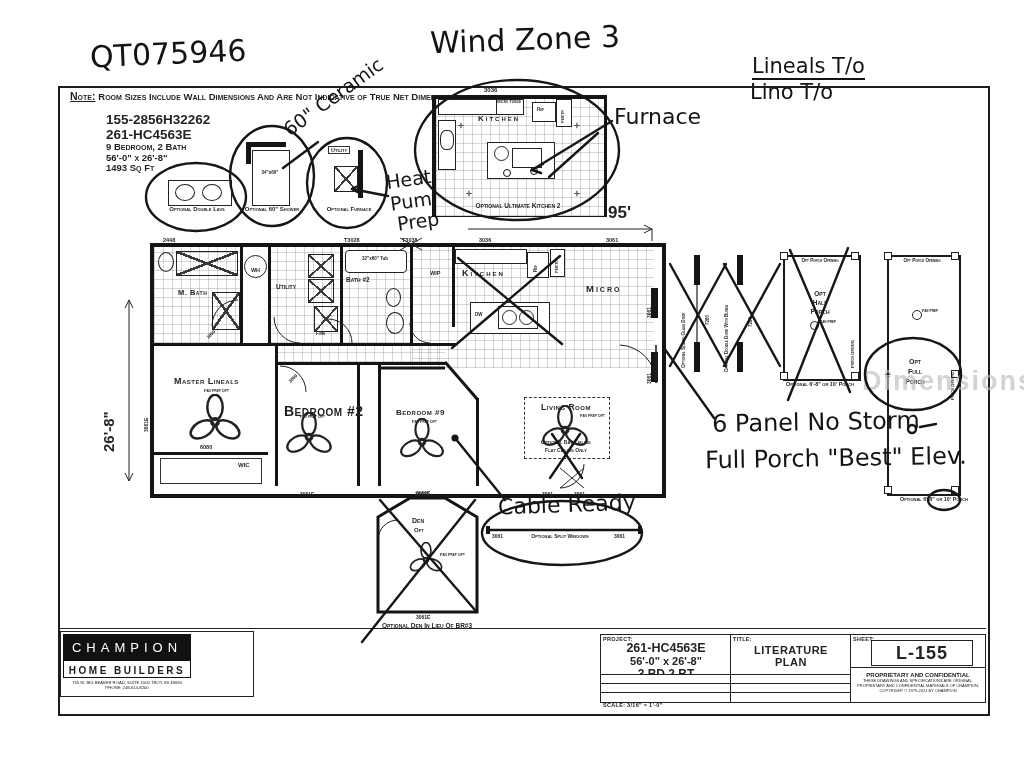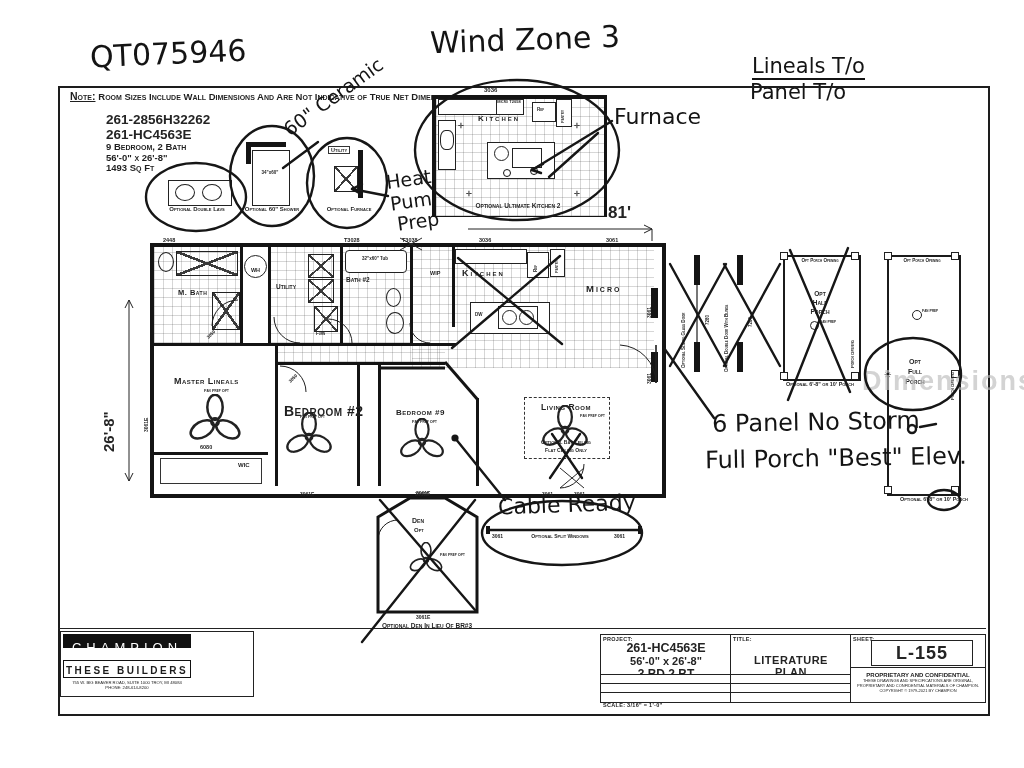--- a/index.html
+++ b/index.html
@@ -28,30 +28,30 @@
   .tblbl{font-size:5.5px;font-weight:700;color:#222;letter-spacing:.3px;}
 </style>
 </head>
 <body>
 
 <div id="doc">
 
   <div class="abs hand" style="left:90px;top:36px;font-size:30px;transform:rotate(-2.5deg);">QT075946</div>
   <div class="abs hand" style="left:430px;top:22px;font-size:30px;transform:rotate(-2deg);">Wind Zone 3</div>
   <div class="abs hand" style="left:752px;top:54px;font-size:21px;border-bottom:2px solid #141414;">Lineals T/o</div>
-  <div class="abs hand" style="left:750px;top:80px;font-size:21px;">Panel T/o</div>
+  <div class="abs hand" style="left:750px;top:80px;font-size:21px;">Lino T/o</div>
 
   <div class="abs" style="left:58px;top:86px;width:928px;height:626px;border:2.2px solid #1d1d1d;"></div>
 
   <div class="abs" style="left:70px;top:90px;font-size:10px;white-space:nowrap;">
     <span class="cap" style="font-size:10.5px;text-decoration:underline;">Note:</span>
     <span class="cap" style="font-size:9.5px;font-weight:700;">Room Sizes Include Wall Dimensions And Are Not Indicative of True Net Dimensions</span>
   </div>
   <div class="abs" style="left:106px;top:112px;line-height:1.12;">
-    <div class="dim" style="font-size:13.5px;">261-2856H32262</div>
+    <div class="dim" style="font-size:13.5px;">155-2856H32262</div>
     <div class="dim" style="font-size:13.5px;">261-HC4563E</div>
     <div class="cap" style="font-size:9.5px;">9 Bedroom, 2 Bath</div>
     <div class="cap" style="font-size:9.5px;">56'-0" x 26'-8"</div>
     <div class="cap" style="font-size:9.5px;">1493 Sq Ft</div>
   </div>
 
   <div class="box" style="left:168px;top:180px;width:62px;height:24px;"></div>
   <div class="abs" style="left:175px;top:184px;width:18px;height:15px;border:1.3px solid #222;border-radius:50%;"></div>
   <div class="abs" style="left:202px;top:184px;width:18px;height:15px;border:1.3px solid #222;border-radius:50%;"></div>
   <div class="abs cap ctr" style="left:148px;top:206px;width:98px;font-size:6px;">Optional Double Lavs</div>
@@ -88,21 +88,21 @@
   <div class="box" style="left:512px;top:148px;width:28px;height:18px;"></div>
   <div class="abs" style="left:503px;top:169px;width:6px;height:6px;border:1.6px solid #111;border-radius:50%;"></div>
   <div class="abs" style="left:530px;top:167px;width:6px;height:6px;border:1.6px solid #111;border-radius:50%;"></div>
   <div class="abs dim" style="left:458px;top:122px;font-size:7px;color:#444;">✛</div>
   <div class="abs dim" style="left:574px;top:122px;font-size:7px;color:#444;">✛</div>
   <div class="abs dim" style="left:466px;top:190px;font-size:7px;color:#444;">✛</div>
   <div class="abs dim" style="left:574px;top:190px;font-size:7px;color:#444;">✛</div>
   <div class="abs cap ctr" style="left:448px;top:202px;width:140px;font-size:6.5px;">Optional Ultimate Kitchen 2</div>
   <div class="abs hand" style="left:614px;top:104px;font-size:22px;">Furnace</div>
 
-  <div class="abs dim" style="left:608px;top:203px;font-size:17px;">81'</div>
+  <div class="abs dim" style="left:608px;top:203px;font-size:17px;">95'</div>
 
   <div class="abs dim rot" style="left:100px;top:452px;font-size:15px;">26'-8"</div>
 
   <div class="abs" style="left:150px;top:243px;width:508px;height:247px;border:4px solid #141414;"></div>
 
   <div class="abs tile" style="left:154px;top:247px;width:86px;height:96px;"></div>
   <div class="abs tile" style="left:268px;top:247px;width:142px;height:96px;"></div>
   <div class="abs tile" style="left:412px;top:247px;width:242px;height:121px;"></div>
   <div class="abs tile" style="left:275px;top:345px;width:170px;height:17px;"></div>
 
@@ -260,25 +260,25 @@
   <div class="abs cap ctr" style="left:876px;top:496px;width:116px;font-size:5.4px;">Optional 6'-8" or 10' Porch</div>
 
   <div class="abs" style="left:862px;top:366px;font-size:27px;color:#bdbdbd;opacity:.65;letter-spacing:2px;font-family:'Liberation Sans',sans-serif;font-weight:700;">Dimensions</div>
 
   <div class="abs hand" style="left:712px;top:408px;font-size:24px;transform:rotate(-1deg);">6 Panel No Storm</div>
   <div class="abs hand" style="left:705px;top:444px;font-size:24px;transform:rotate(-1deg);">Full Porch "Best" Elev.</div>
 
   <div class="abs" style="left:58px;top:628px;width:928px;height:84px;border-top:1.6px solid #222;"></div>
 
   <div class="tb" style="left:60px;top:631px;width:192px;height:64px;"></div>
-  <div class="abs" style="left:63px;top:634px;width:128px;height:14px;background:#111;color:#fff;text-align:center;line-height:26px;">
+  <div class="abs" style="left:63px;top:634px;width:128px;height:26px;background:#111;color:#fff;text-align:center;line-height:26px;">
     <span style="font-size:13px;letter-spacing:5px;font-weight:400;">CHAMPION</span>
   </div>
   <div class="abs" style="left:63px;top:660px;width:128px;height:18px;border:1.3px solid #111;box-sizing:border-box;text-align:center;line-height:16px;">
-    <span style="font-size:10px;letter-spacing:2.5px;font-weight:700;">THESE BUILDERS</span>
+    <span style="font-size:10px;letter-spacing:2.5px;font-weight:700;">HOME BUILDERS</span>
   </div>
   <div class="abs ctr" style="left:63px;top:680px;width:128px;font-size:4.2px;line-height:1.3;color:#222;">
     <div>755 W. BIG BEAVER ROAD, SUITE 1000  TROY, MI 48084</div>
     <div>PHONE: 248-614-8200</div>
   </div>
 
   <div class="tb" style="left:600px;top:634px;width:130px;height:40px;">
     <div class="tblbl" style="position:absolute;left:2px;top:1px;">PROJECT:</div>
     <div class="ctr dim" style="margin-top:6px;font-size:12.5px;">261-HC4563E</div>
     <div class="ctr dim" style="font-size:11px;">56'-0" x 26'-8"</div>
@@ -289,21 +289,21 @@
   </div>
   <div class="tb" style="left:600px;top:683px;width:130px;height:9px;">
     <span class="tblbl" style="padding-left:2px;">DATE: 11-16-21</span>
   </div>
   <div class="tb" style="left:600px;top:692px;width:130px;height:9px;">
     <span class="tblbl" style="padding-left:2px;">SCALE: 3/16" = 1'-0"</span>
   </div>
 
   <div class="tb" style="left:730px;top:634px;width:120px;height:40px;">
     <div class="tblbl" style="position:absolute;left:2px;top:1px;">TITLE:</div>
-    <div class="ctr dim" style="margin-top:19px;font-size:11px;letter-spacing:.5px;">LITERATURE</div>
+    <div class="ctr dim" style="margin-top:9px;font-size:11px;letter-spacing:.5px;">LITERATURE</div>
     <div class="ctr dim" style="font-size:11px;letter-spacing:.5px;">PLAN</div>
   </div>
   <div class="tb" style="left:730px;top:674px;width:120px;height:9px;">
     <span class="tblbl" style="padding-left:2px;">FILENAME: HC4563E</span>
   </div>
   <div class="tb" style="left:730px;top:683px;width:120px;height:9px;"></div>
   <div class="tb" style="left:730px;top:692px;width:120px;height:9px;"></div>
 
   <div class="tb" style="left:850px;top:634px;width:134px;height:33px;">
     <div class="tblbl" style="position:absolute;left:2px;top:1px;">SHEET:</div>

